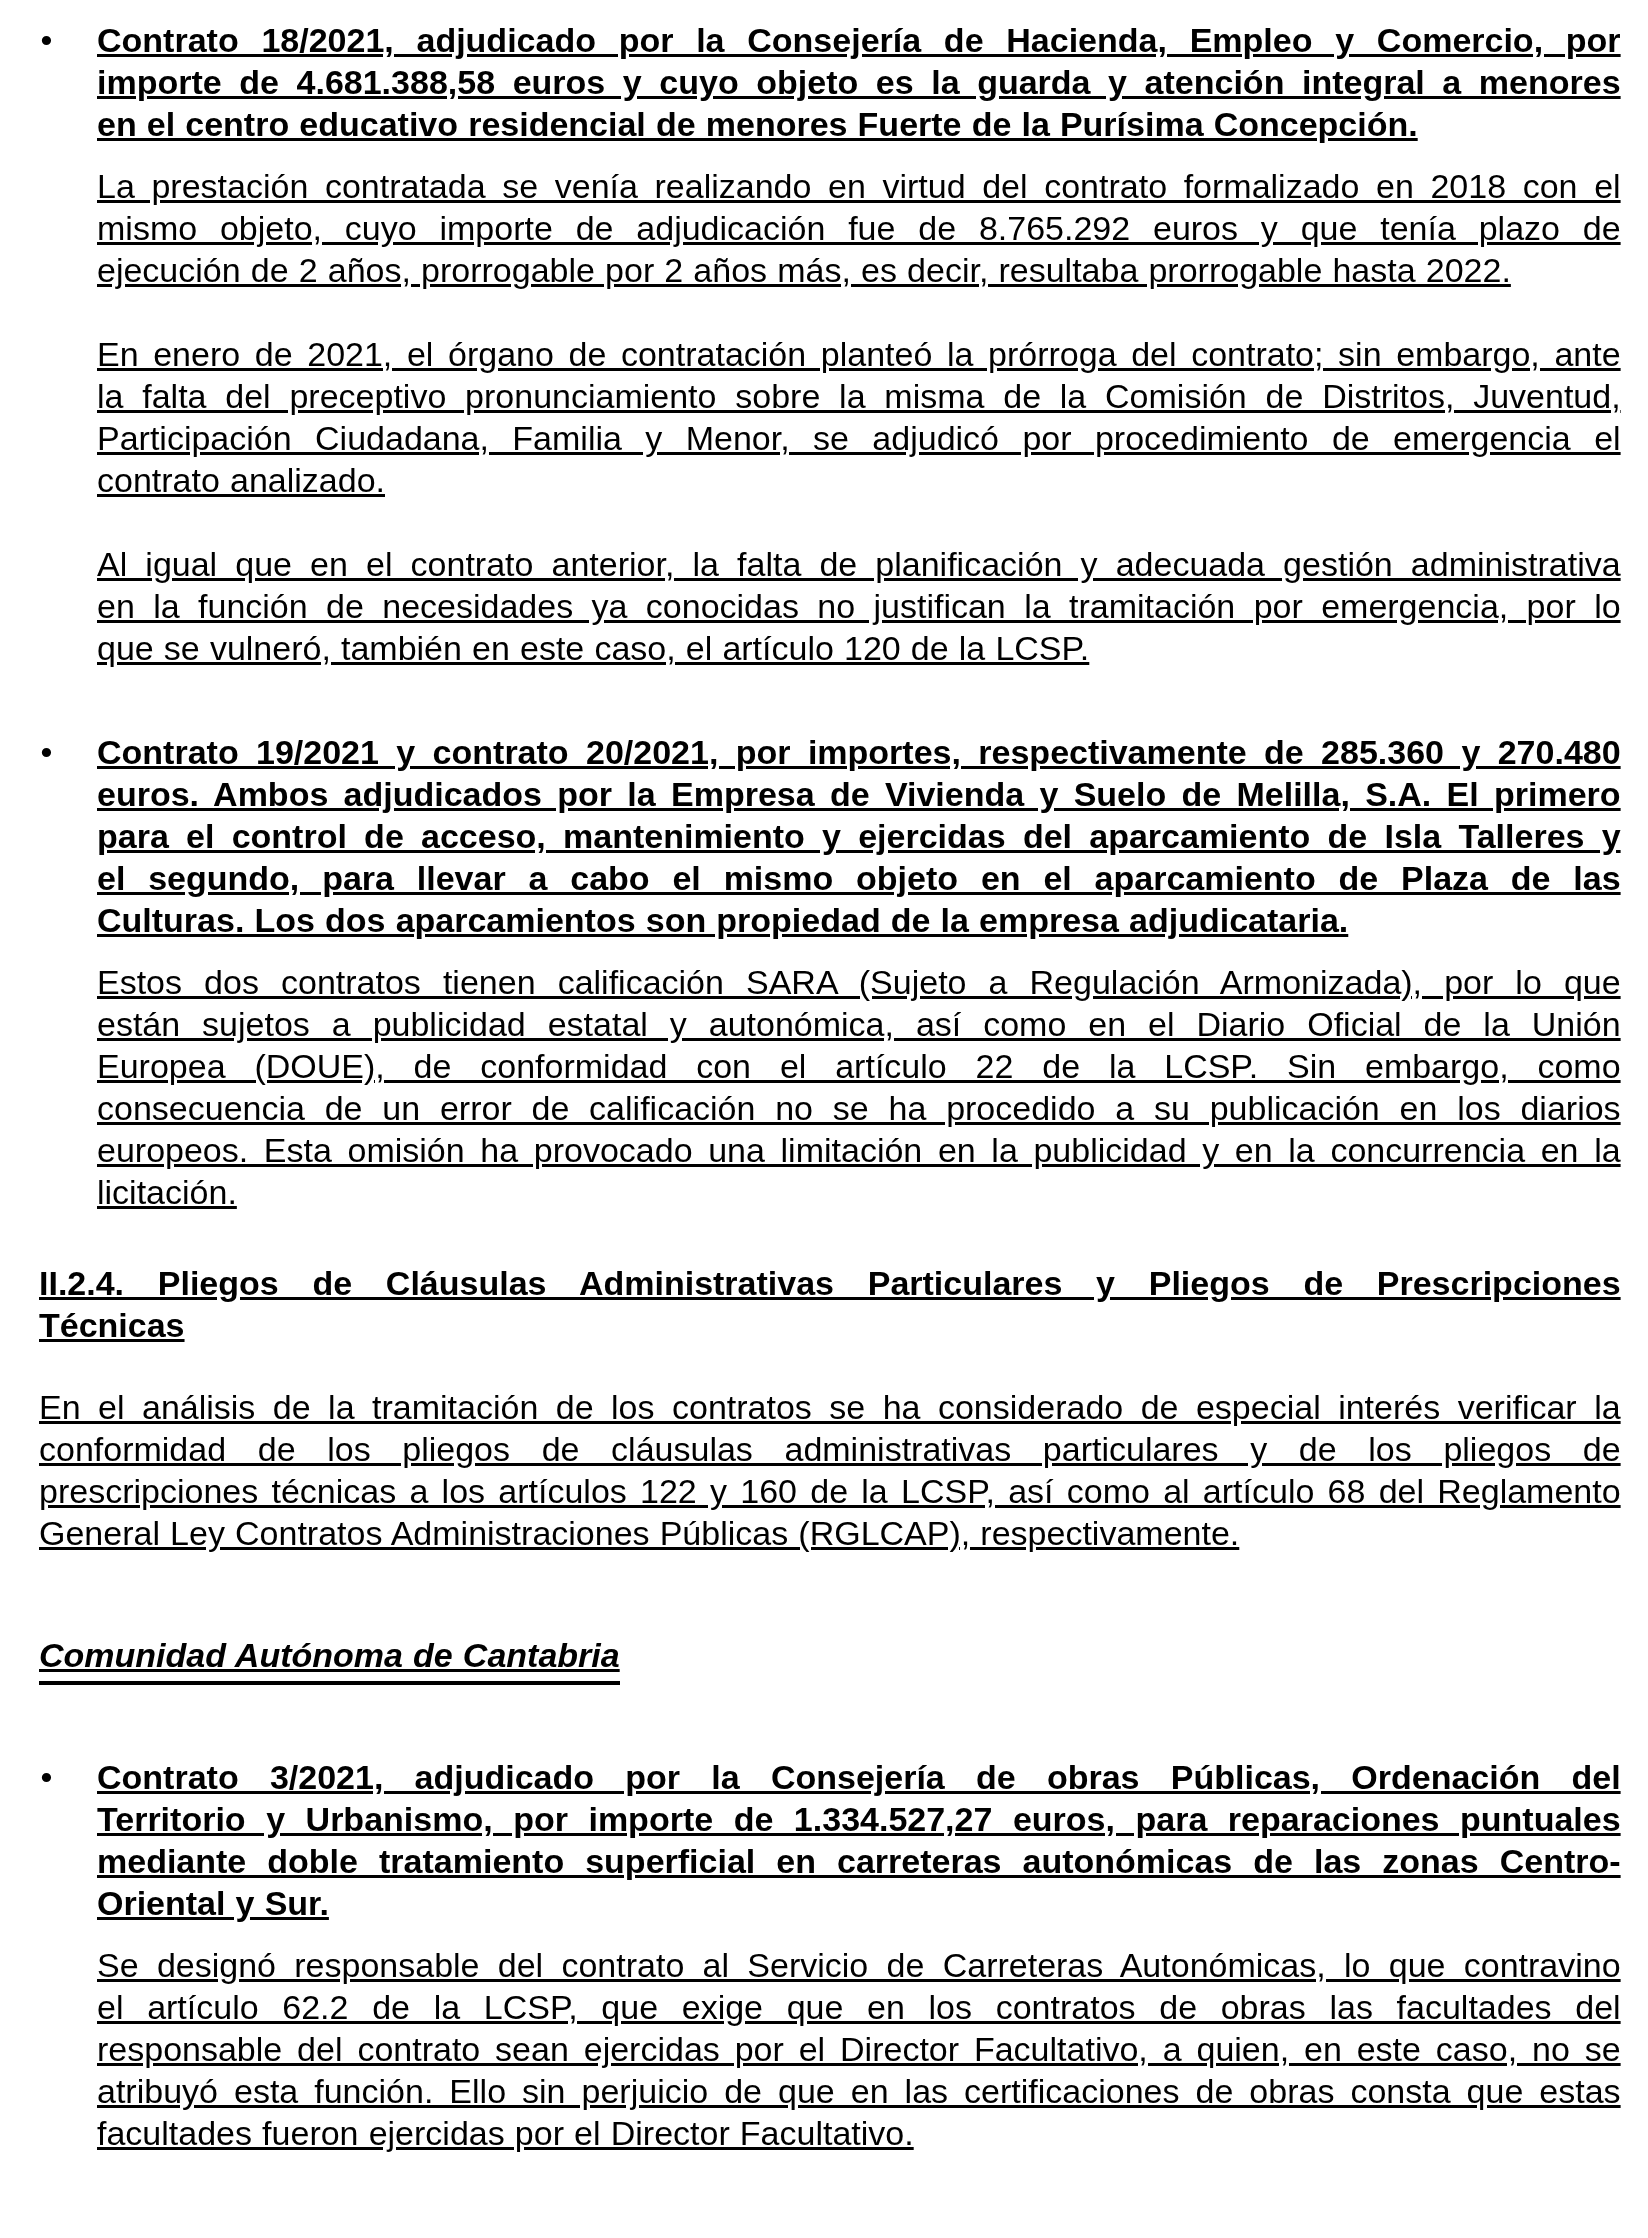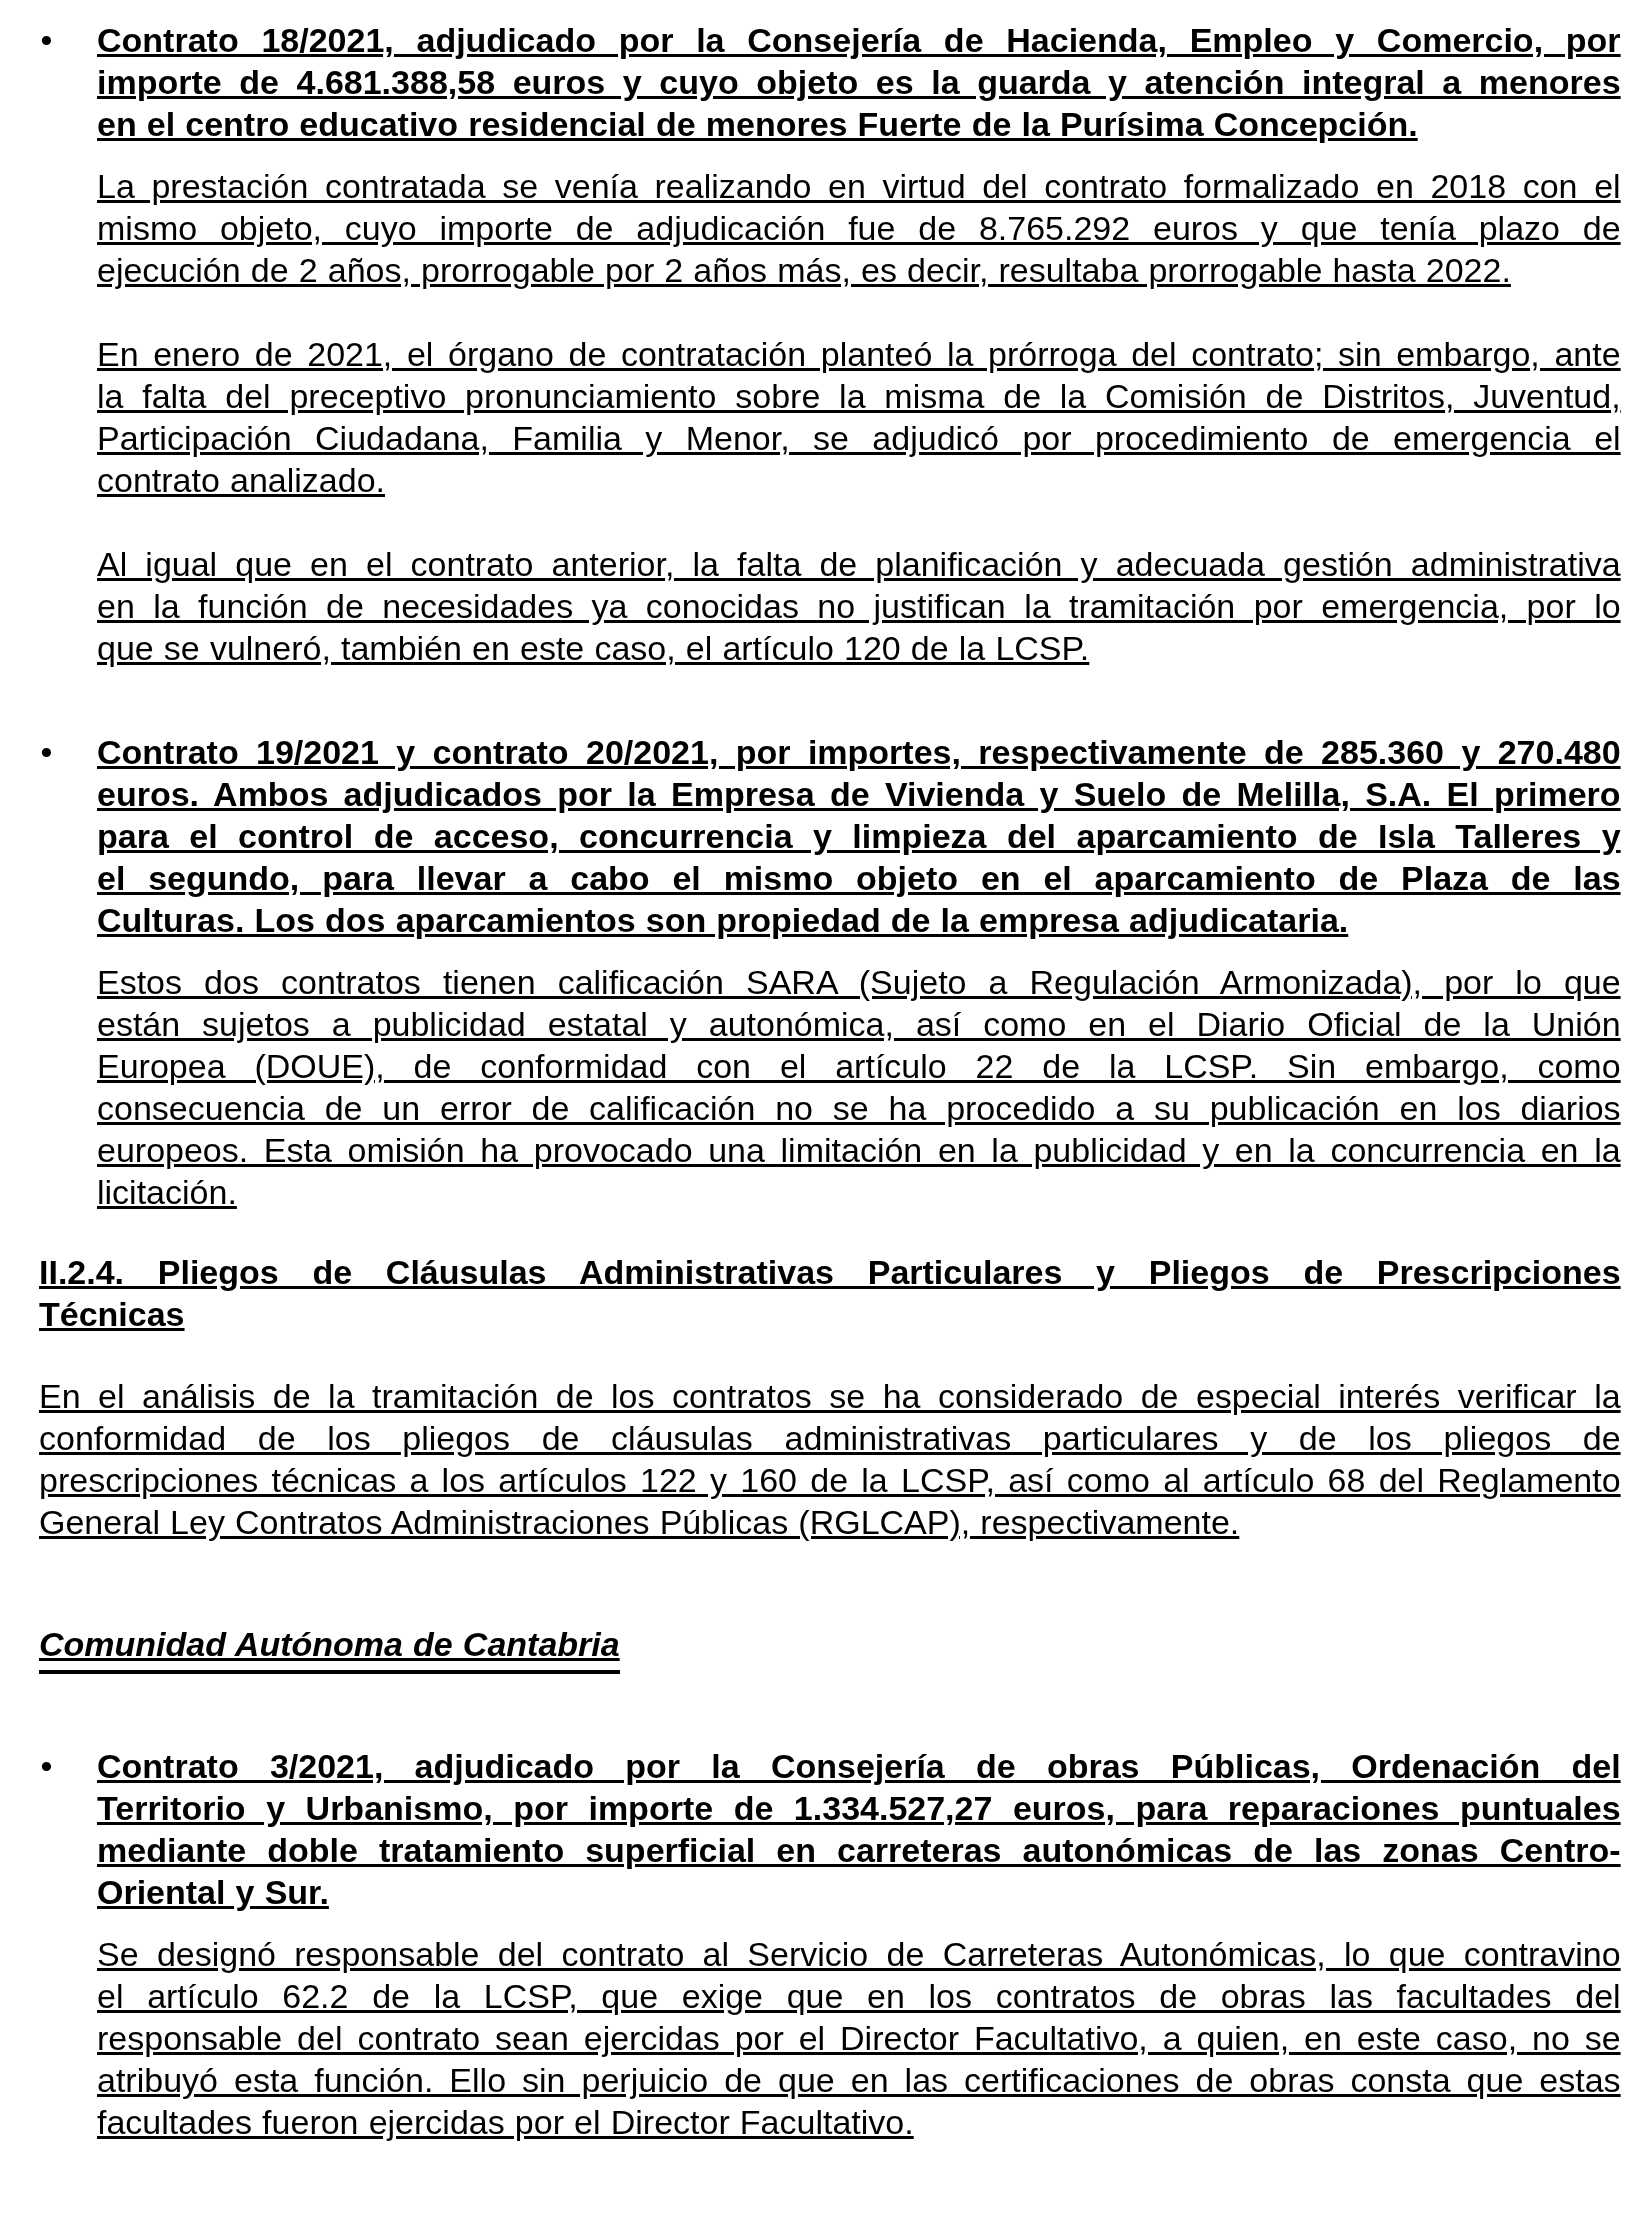--- a/index.html
+++ b/index.html
@@ -17,21 +17,21 @@
     font-family: "Liberation Sans", "DejaVu Sans", sans-serif;
     font-size: 34px;
     line-height: 42px;
     padding: 19.4px 27.4px 0 39px;
     overflow: hidden;
   }
   .doc { width: 100%; }
 
   .block { margin: 0; }
   .block-paragraph { margin-top: 42px; }
-  .block-heading   { margin-top: 38px; font-weight: 700; }
+  .block-heading   { margin-top: 49px; font-weight: 700; }
   .block-region    { margin-top: 80px; font-weight: 700; font-style: italic; }
   .block-bullet    { margin-top: 62px; font-weight: 700; position: relative; padding-left: 58px; }
   .block-bullet + .block-paragraph { margin-top: 20px; }
   .block-heading + .block-paragraph { margin-top: 40px; }
   .block:first-child { margin-top: 0; }
 
   .block-paragraph.indent { margin-left: 58px; }
 
   .bullet-marker {
     position: absolute;
@@ -89,21 +89,21 @@
       </div>
       <div class="block block-paragraph indent">
         <div class="line">Al igual que en el contrato anterior, la falta de planificación y adecuada gestión administrativa</div>
         <div class="line">en la función de necesidades ya conocidas no justifican la tramitación por emergencia, por lo</div>
         <div class="line last">que se vulneró, también en este caso, el artículo 120 de la LCSP.</div>
       </div>
       <div class="block block-bullet">
         <span class="bullet-marker">•</span>
         <div class="line">Contrato 19/2021 y contrato 20/2021, por importes, respectivamente de 285.360 y 270.480</div>
         <div class="line">euros. Ambos adjudicados por la Empresa de Vivienda y Suelo de Melilla, S.A. El primero</div>
-        <div class="line">para el control de acceso, concurrencia y limpieza del aparcamiento de Isla Talleres y</div>
+        <div class="line">para el control de acceso, mantenimiento y ejercidas del aparcamiento de Isla Talleres y</div>
         <div class="line">el segundo, para llevar a cabo el mismo objeto en el aparcamiento de Plaza de las</div>
         <div class="line last">Culturas. Los dos aparcamientos son propiedad de la empresa adjudicataria.</div>
       </div>
       <div class="block block-paragraph indent">
         <div class="line">Estos dos contratos tienen calificación SARA (Sujeto a Regulación Armonizada), por lo que</div>
         <div class="line">están sujetos a publicidad estatal y autonómica, así como en el Diario Oficial de la Unión</div>
         <div class="line">Europea (DOUE), de conformidad con el artículo 22 de la LCSP. Sin embargo, como</div>
         <div class="line">consecuencia de un error de calificación no se ha procedido a su publicación en los diarios</div>
         <div class="line">europeos. Esta omisión ha provocado una limitación en la publicidad y en la concurrencia en la</div>
         <div class="line last">licitación.</div>

